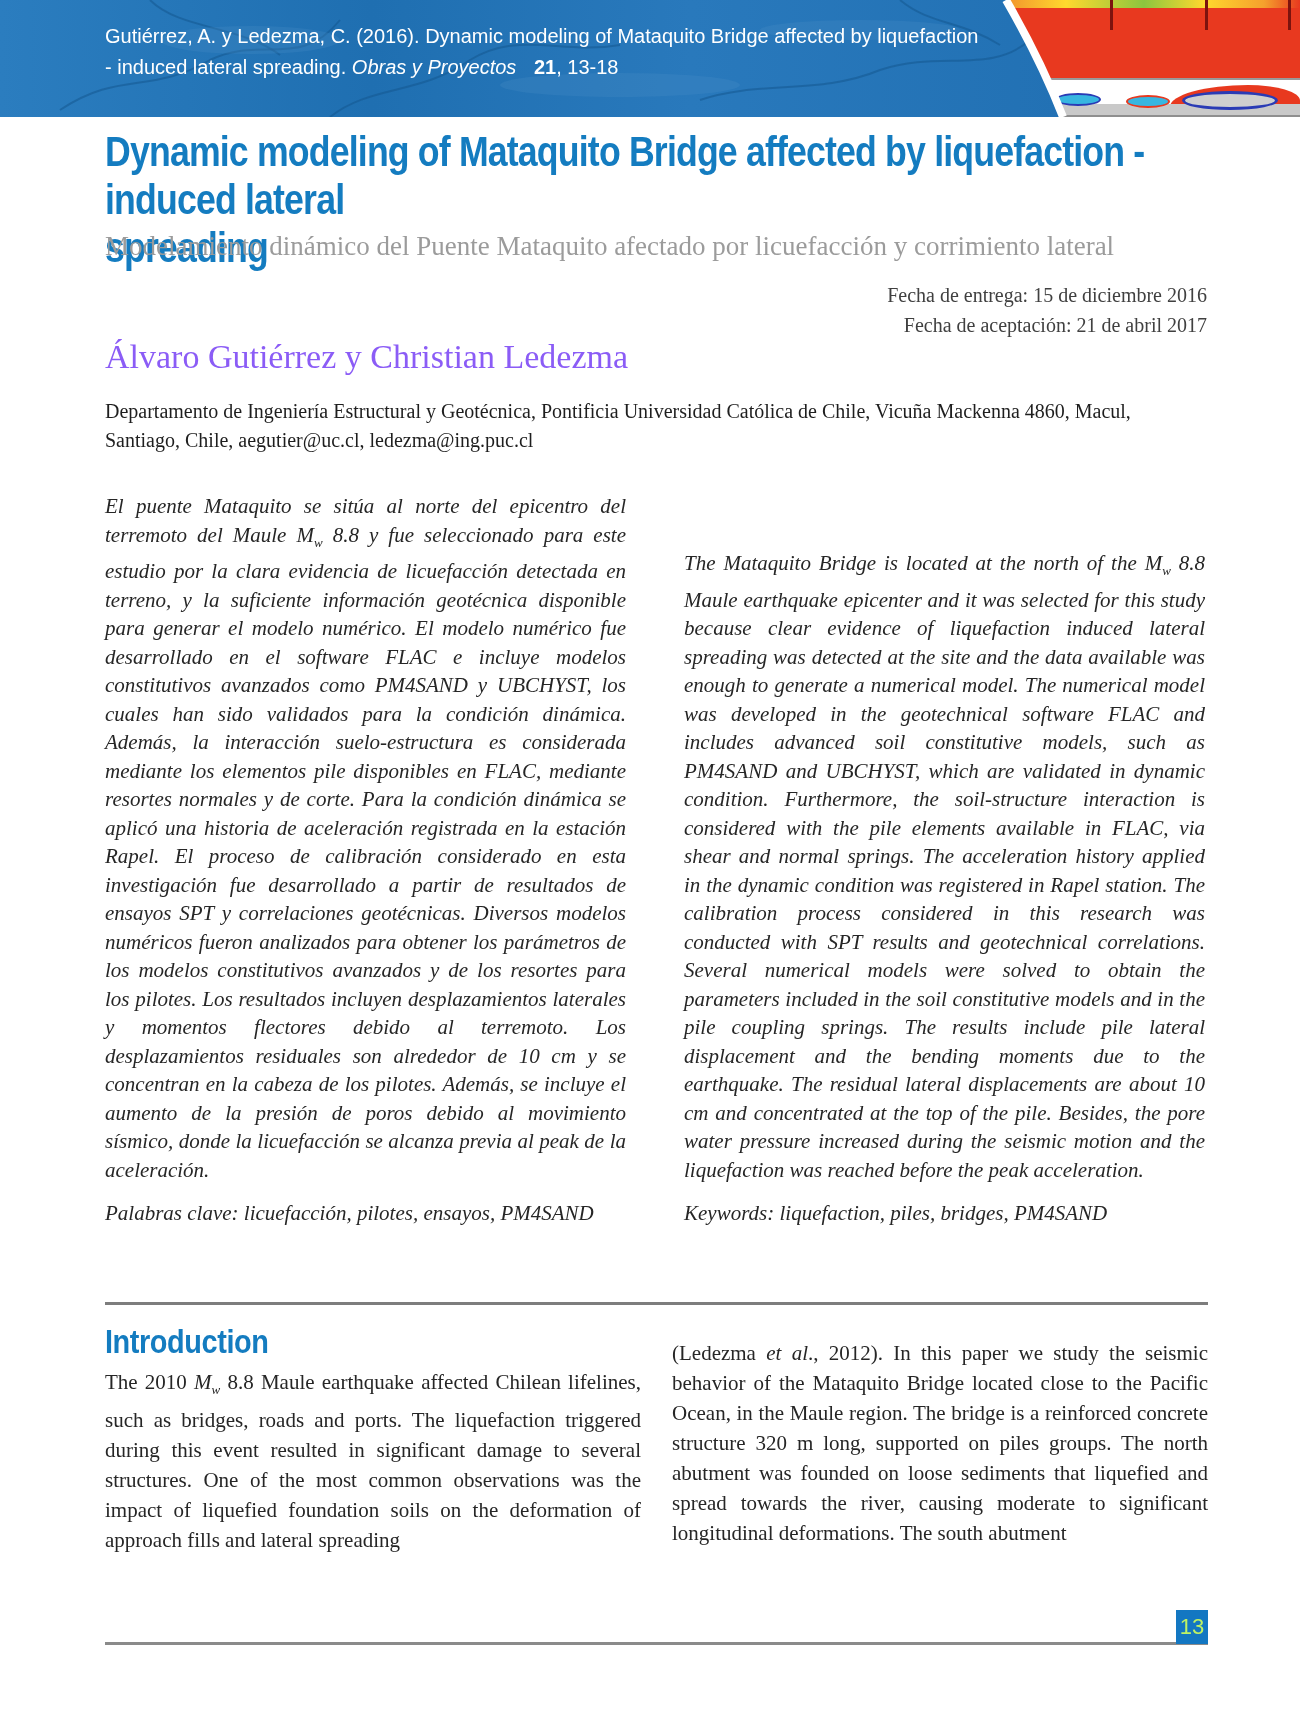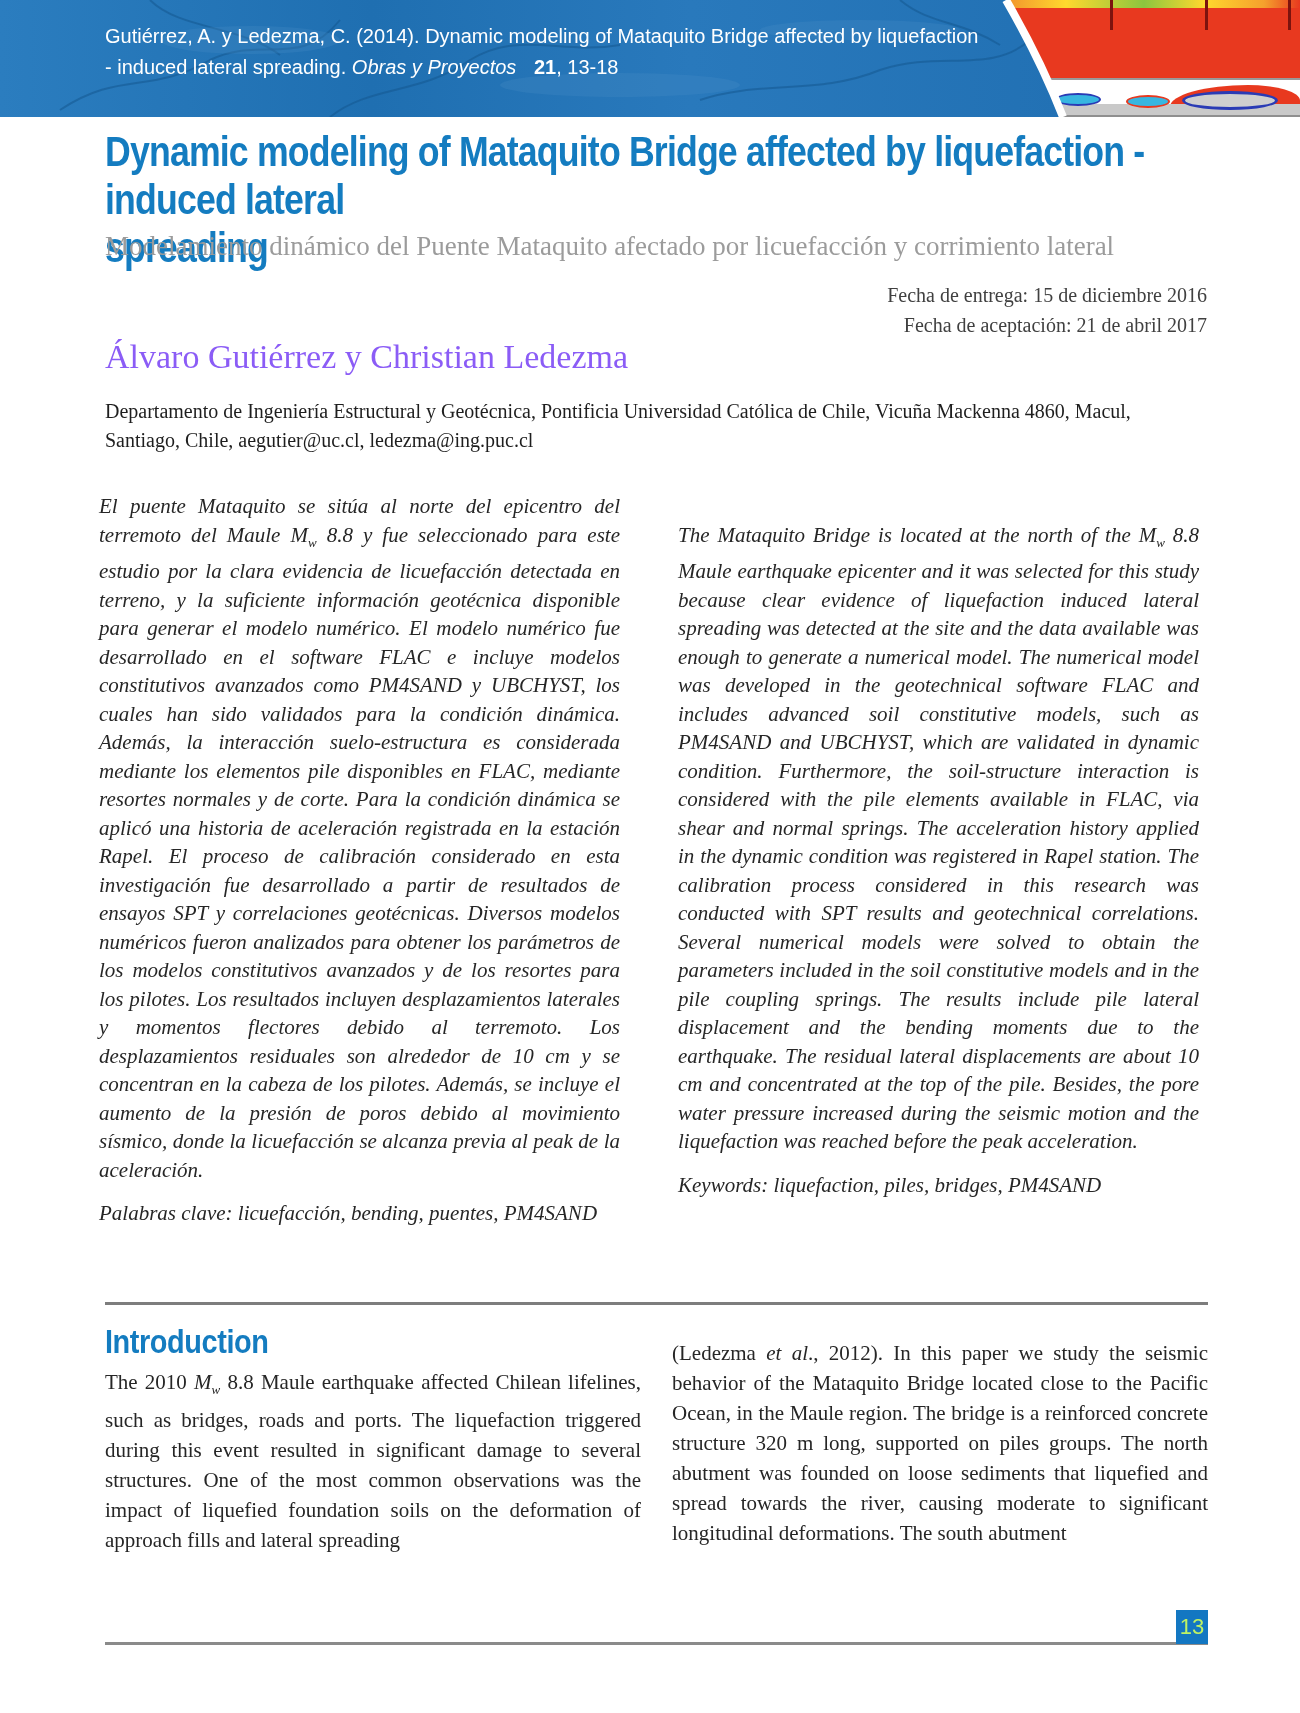--- a/index.html
+++ b/index.html
@@ -25,21 +25,21 @@
   .title{position:absolute;left:105px;top:128px;width:1230px;
         font-family:"Liberation Sans",sans-serif;font-weight:bold;font-size:42px;line-height:48px;
         color:#147cc0;letter-spacing:-1px;transform:scaleX(.85);transform-origin:0 0;}
   .subtitle{position:absolute;left:105px;top:231px;width:1140px;
         font-size:27px;color:#9b9b9b;}
   .dates{position:absolute;right:93px;top:280px;text-align:right;font-size:20px;line-height:30px;color:#404040;}
   .authors{position:absolute;left:105px;top:338px;font-size:34px;color:#8b5cf6;}
   .affiliation{position:absolute;left:105px;top:397px;width:1060px;font-size:20px;line-height:29px;color:#1e1e1e;}
 
   
-  .abs-row{position:absolute;left:99px;top:492px;width:1100px;display:flex;gap:58px;align-items:center;}
+  .abs-row{position:absolute;left:105px;top:492px;width:1100px;display:flex;gap:58px;align-items:flex-end;}
   .abs-col{flex:1;font-style:italic;font-size:21px;line-height:28.5px;text-align:justify;color:#262626;}
   .abs-col p{margin:0;}
   .abs-col .kw{margin-top:15px;}
   sub{font-size:.62em;}
 
   
   .divider{position:absolute;left:105px;top:1302px;width:1103px;height:3px;background:#7d7d7d;}
   .intro-row{position:absolute;left:105px;top:1323px;width:1103px;display:flex;gap:31px;align-items:flex-start;}
   .intro-col{flex:1;font-size:21px;line-height:30px;text-align:justify;color:#262626;}
   .intro-col p{margin:0;}
@@ -91,38 +91,38 @@
         <path d="M150,0 C180,30 240,25 280,55"></path>
         <path d="M900,0 C930,25 960,20 1000,45"></path>
       </g>
       <g fill="#4a90c9" fill-opacity="0.25">
         <ellipse cx="250" cy="40" rx="90" ry="14"></ellipse>
         <ellipse cx="620" cy="85" rx="120" ry="12"></ellipse>
         <ellipse cx="860" cy="30" rx="100" ry="10"></ellipse>
       </g>
       <path d="M1006,0 C1028,38 1047,76 1063,117" fill="none" stroke="#ffffff" stroke-width="8"></path>
     </svg>
-    <div class="header-citation"><span>Gutiérrez, A. y  Ledezma, C. (2014). Dynamic modeling of Mataquito Bridge affected by liquefaction</span><br><span>- induced lateral spreading. </span><span style="font-style: italic;">Obras y Proyectos</span><span> </span><span style="font-weight: bold; margin-left: 12px;">21</span><span>,  13-18</span></div>
+    <div class="header-citation"><span>Gutiérrez, A. y  Ledezma, C. (2016). Dynamic modeling of Mataquito Bridge affected by liquefaction</span><br><span>- induced lateral spreading. </span><span style="font-style: italic;">Obras y Proyectos</span><span> </span><span style="font-weight: bold; margin-left: 12px;">21</span><span>,  13-18</span></div>
   </div>
 
   <h1 class="title" style="margin:0;"><span>Dynamic modeling of Mataquito Bridge affected by liquefaction - induced lateral</span><br><span>spreading</span></h1>
   <div class="subtitle">Modelamiento dinámico del Puente Mataquito afectado por licuefacción y corrimiento lateral</div>
 
   <div class="dates">
     <div>Fecha de entrega: 15 de diciembre 2016</div>
     <div>Fecha de aceptación: 21 de abril 2017</div>
   </div>
 
   <div class="authors">Álvaro Gutiérrez y Christian Ledezma</div>
   <div class="affiliation"><span>Departamento de Ingeniería Estructural y Geotécnica, Pontificia Universidad Católica de Chile, Vicuña Mackenna 4860, Macul,</span><br><span>Santiago, Chile, aegutier@uc.cl, ledezma@ing.puc.cl</span></div>
 
   <div class="abs-row">
     <div class="abs-col">
       <p><span>El puente Mataquito se sitúa al norte del epicentro del terremoto del Maule M</span><sub>w</sub><span> 8.8 y fue seleccionado para este estudio por la clara evidencia de licuefacción detectada en terreno, y la suficiente información geotécnica disponible para generar el modelo numérico. El modelo numérico fue desarrollado en el software FLAC e incluye modelos constitutivos avanzados como PM4SAND y UBCHYST, los cuales han sido validados para la condición dinámica. Además, la interacción suelo-estructura es considerada mediante los elementos pile disponibles en FLAC, mediante resortes normales y de corte. Para la condición dinámica se aplicó una historia de aceleración registrada en la estación Rapel. El proceso de calibración considerado en esta investigación fue desarrollado a partir de resultados de ensayos SPT y correlaciones geotécnicas. Diversos modelos numéricos fueron analizados para obtener los parámetros de los modelos constitutivos avanzados y de los resortes para los pilotes. Los resultados incluyen desplazamientos laterales y momentos flectores debido al terremoto. Los desplazamientos residuales son alrededor de 10 cm y se concentran en la cabeza de los pilotes. Además, se incluye el aumento de la presión de poros debido al movimiento sísmico, donde la licuefacción se alcanza previa al peak de la aceleración.</span></p>
-      <p class="kw">Palabras clave: licuefacción, bending, puentes, PM4SAND</p>
+      <p class="kw">Palabras clave: licuefacción, pilotes, ensayos, PM4SAND</p>
     </div>
     <div class="abs-col">
       <p><span>The Mataquito Bridge is located at the north of the M</span><sub>w</sub><span> 8.8 Maule earthquake epicenter and it was selected for this study because clear evidence of liquefaction induced lateral spreading was detected at the site and the data available was enough to generate a numerical model. The numerical model was developed in the geotechnical software FLAC and includes advanced soil constitutive models, such as PM4SAND and UBCHYST, which are validated in dynamic condition. Furthermore, the soil-structure interaction is considered with the pile elements available in FLAC, via shear and normal springs. The acceleration history applied in the dynamic condition was registered in Rapel station. The calibration process considered in this research was conducted with SPT results and geotechnical correlations. Several numerical models were solved to obtain the parameters included in the soil constitutive models and in the pile coupling springs. The results include pile lateral displacement and the bending moments due to the earthquake. The residual lateral displacements are about 10 cm and concentrated at the top of the pile. Besides, the pore water pressure increased during the seismic motion and the liquefaction was reached before the peak acceleration.</span></p>
       <p class="kw">Keywords: liquefaction, piles, bridges, PM4SAND</p>
     </div>
   </div>
 
   <div class="divider"></div>
 
   <div class="intro-row">

